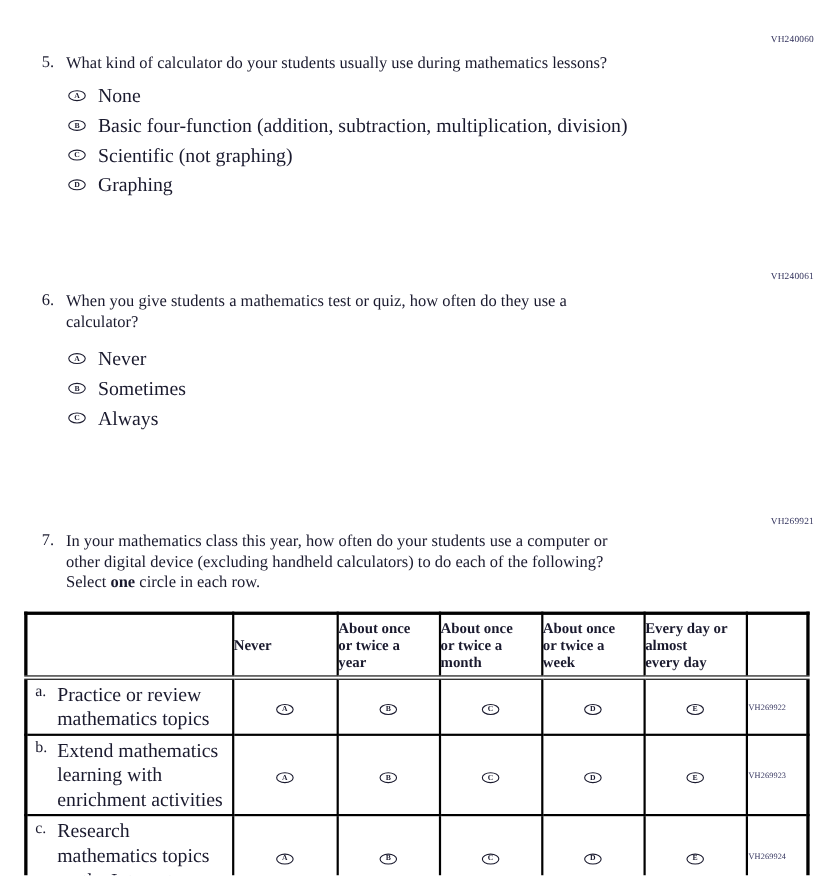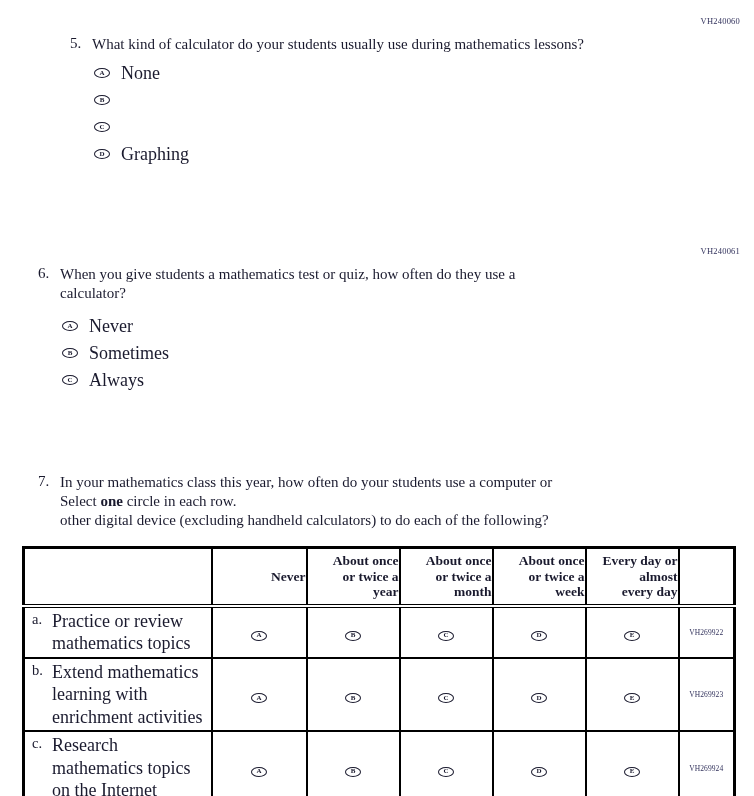--- a/index.html
+++ b/index.html
@@ -7,21 +7,21 @@
   .page {
     position: relative;
     width: 754px;
     height: 796px;
     background: #ffffff;
     font-family: "Liberation Serif", "DejaVu Serif", serif;
     color: #1a1a2e;
     overflow: hidden;
   }
   .qsection { position: absolute; left: 0; right: 0; }
-  #q5 { top: 16px; margin-left: 32px; }
+  #q5 { top: 30px; }
   #q6 { top: 246px; }
   #q7 { top: 468px; }
 
   .vh-code {
     text-align: right;
     padding-right: 14px;
     font-size: 8.5px;
     letter-spacing: 0.2px;
     color: #32325c;
   }
@@ -66,53 +66,55 @@
   .col-opt1 { width: 95px; }
   .col-opt  { width: 93px; }
   .col-code { width: 56px; }
   td.code-cell, th.code-head { border-left: 3px solid #000; }
 
   th.hdr {
     font-size: 13.5px;
     font-weight: bold;
     line-height: 1.18;
     white-space: pre-line;
-    text-align: right;
+    text-align: left;
     color: #1a1a2e;
   }
   tr.row-a { height: 44px; }
   tr.row-b { height: 57px; }
   tr.row-c { height: 57px; }
   td.bubble-cell { text-align: center; }
   .stub { display: flex; padding: 2px 4px 2px 7px; }
   .stub-letter { width: 20px; flex: none; font-size: 14.5px; line-height: 1.25; }
   .stub-label { flex: 1; font-size: 18px; line-height: 1.25; white-space: pre-line; }
-  td.code-cell { font-size: 7.5px; color: #32325c; text-align: center; padding: 0 1px; letter-spacing: 0.1px; }
+  td.code-cell { font-size: 7.5px; color: #32325c; padding: 0 1px; letter-spacing: 0.1px; }
 </style>
 </head>
 <body>
 
 <div class="page">
 
   <section class="qsection" id="q5">
     <div class="vh-code">VH240060</div>
     <div class="qrow">
       <span class="qnum">5.</span>
       <div class="qtext">What kind of calculator do your students usually use during mathematics lessons?</div>
     </div>
     <div class="opts">
       <div class="opt">
         <span class="bubble">A</span>
         <span class="opt-label">None</span>
       </div>
       <div class="opt">
         <span class="bubble">B</span>
+        <span class="opt-label">Basic four-function (addition, subtraction, multiplication, division)</span>
       </div>
       <div class="opt">
         <span class="bubble">C</span>
+        <span class="opt-label">Scientific (not graphing)</span>
       </div>
       <div class="opt">
         <span class="bubble">D</span>
         <span class="opt-label">Graphing</span>
       </div>
     </div>
   </section>
 
   <section class="qsection" id="q6">
     <div class="vh-code">VH240061</div>
@@ -133,26 +135,27 @@
         <span class="opt-label">Sometimes</span>
       </div>
       <div class="opt">
         <span class="bubble">C</span>
         <span class="opt-label">Always</span>
       </div>
     </div>
   </section>
 
   <section class="qsection" id="q7">
+    <div class="vh-code">VH269921</div>
     <div class="qrow">
       <span class="qnum">7.</span>
       <div class="qtext">
         <div class="qline">In your mathematics class this year, how often do your students use a computer or</div>
+        <div class="qline">other digital device (excluding handheld calculators) to do each of the following?</div>
         <div class="qline"><span>Select </span><b>one</b><span> circle in each row.</span></div>
-        <div class="qline">other digital device (excluding handheld calculators) to do each of the following?</div>
       </div>
     </div>
 
     <table class="freq">
       <colgroup>
         <col class="col-stub">
           <col class="col-opt1">
           <col class="col-opt">
           <col class="col-opt">
           <col class="col-opt">

